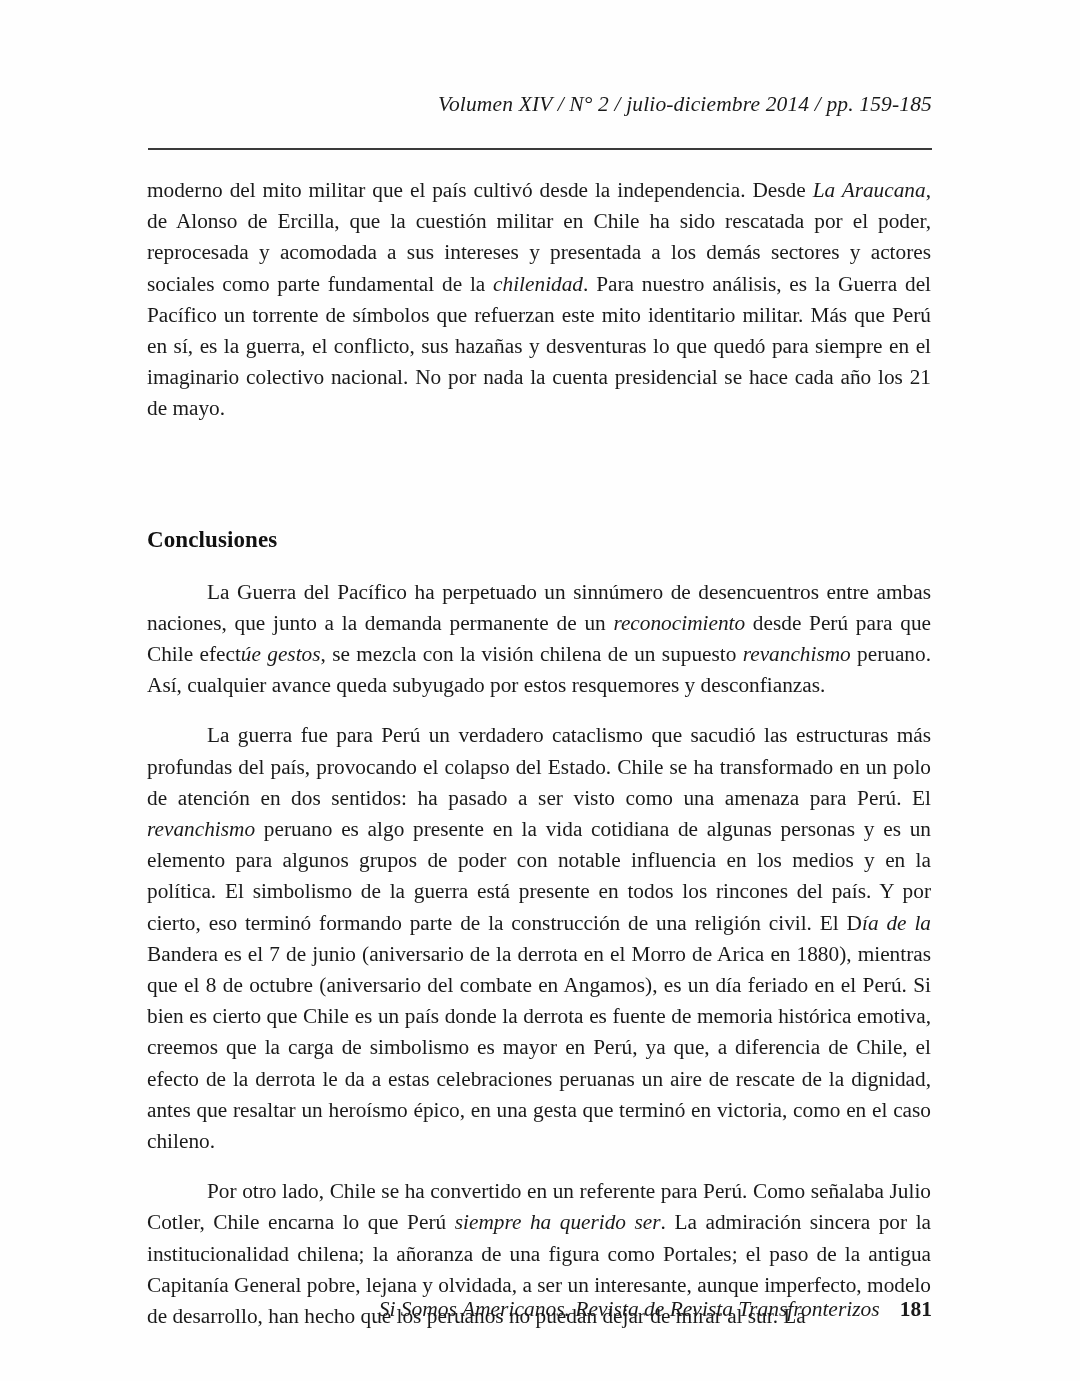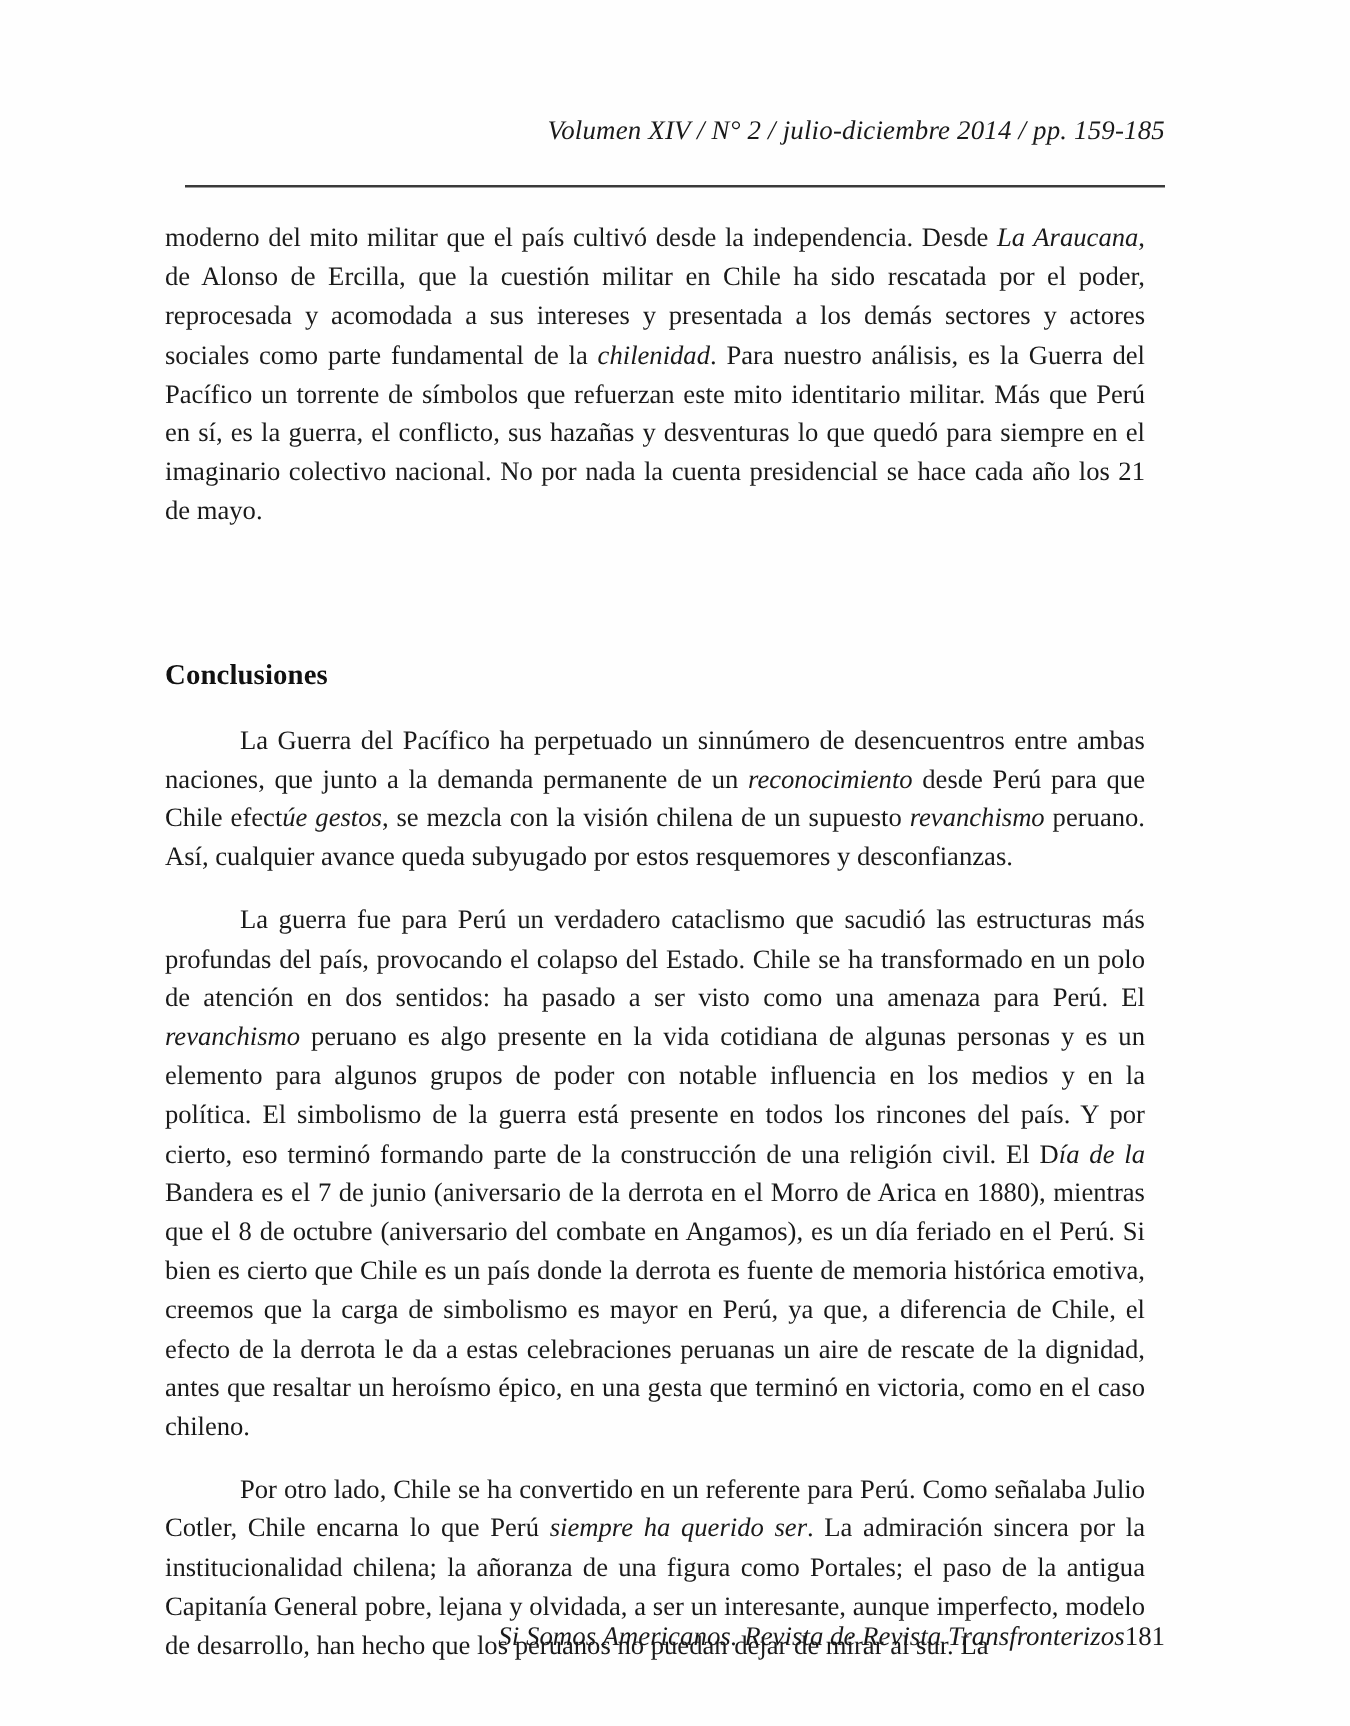--- a/index.html
+++ b/index.html
@@ -40,21 +40,21 @@
     left: 148px;
     top: 148px;
     width: 784px;
     height: 2px;
     background: #3a3a3a;
   }
 
   
   .textblock {
     position: absolute;
-    left: 132px;
+    left: 147px;
     top: 175px;
     width: 784px;
   }
 
   p.para {
     margin: 0;
     text-align: justify;
     text-justify: inter-word;
     font-size: 21.3px;
     line-height: 31.2px;
@@ -98,20 +98,22 @@
     color: #1a1a1a;
     white-space: nowrap;
   }
 
   .footer .journal {
     font-style: italic;
   }
 
   .footer .folio {
     font-style: normal;
+    margin-left: 20px;
+    font-weight: bold;
   }
 </style>
 </head>
 <body>
 
 <div class="page">
 
   <div class="running-head">Volumen XIV / N° 2 / julio-diciembre 2014 / pp. 159-185</div>
 
   <div class="head-rule"></div>

